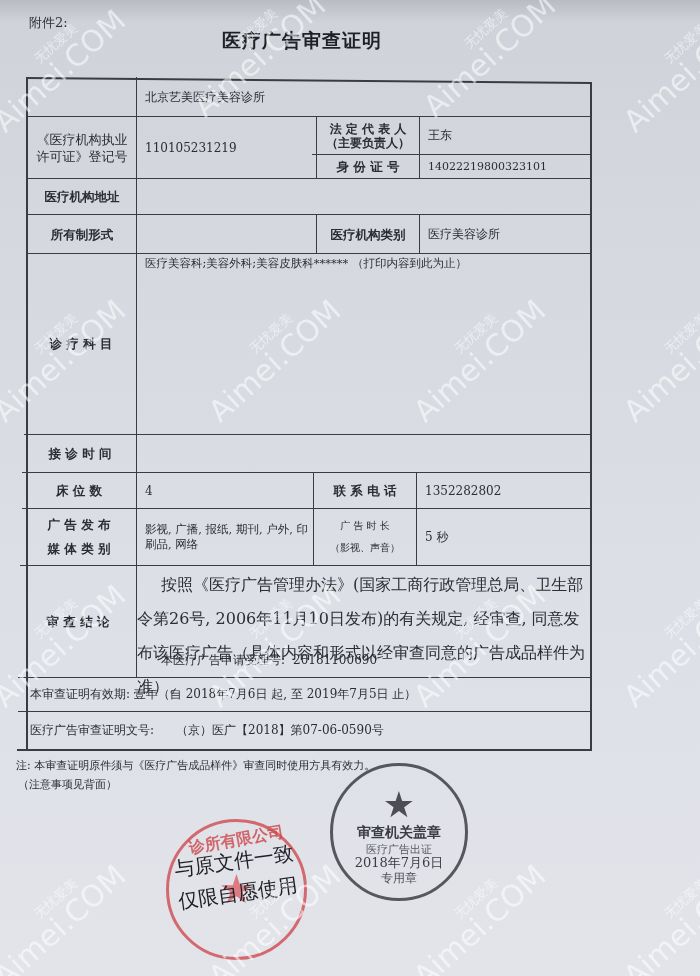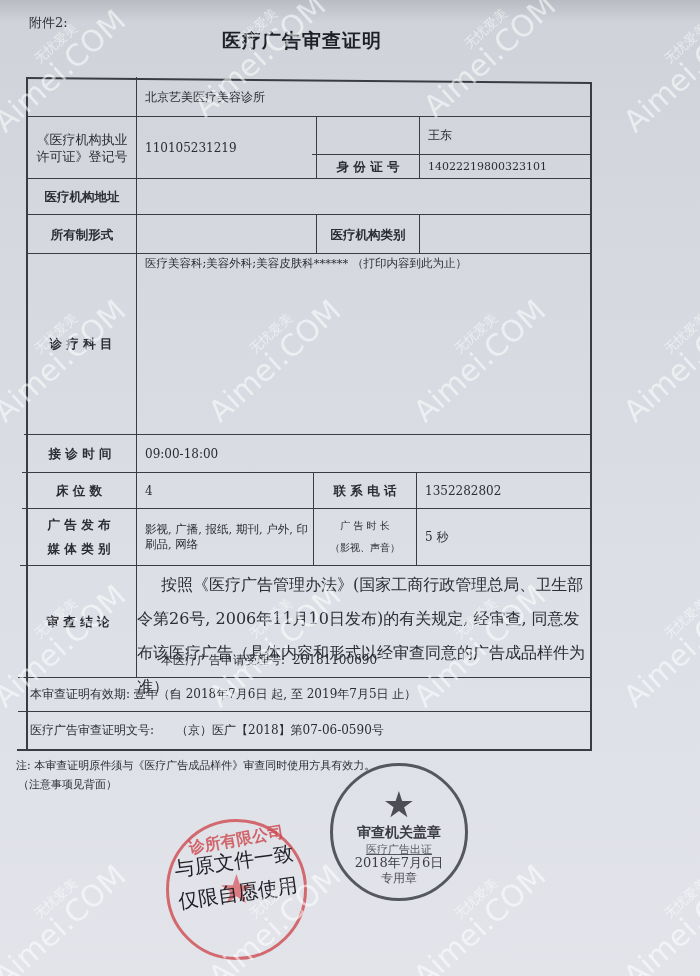--- a/index.html
+++ b/index.html
@@ -81,34 +81,36 @@
     <div class="line" style="left:419px;top:214px;width:1.2px;height:39px;"></div>
     <div class="line" style="left:313px;top:472px;width:1.2px;height:93px;"></div>
     <div class="line" style="left:416px;top:472px;width:1.2px;height:93px;"></div>
   </div>
 
   <div class="cell val" style="left:137px;top:78px;width:440px;height:38px;">北京艺美医疗美容诊所</div>
 
   <div class="cell lbl" style="left:28px;top:117px;width:108px;height:61px;white-space:pre-line;font-weight:normal;font-size:13px;">《医疗机构执业
 许可证》登记号</div>
   <div class="cell val" style="left:137px;top:117px;width:178px;height:61px;">110105231219</div>
+  <div class="cell lbl" style="left:317px;top:117px;width:102px;height:37px;white-space:pre-line;font-size:12px;line-height:14px;">法 定 代 表 人
+（主要负责人）</div>
   <div class="cell val" style="left:420px;top:117px;width:170px;height:37px;">王东</div>
   <div class="cell lbl" style="left:317px;top:155px;width:102px;height:23px;">身 份 证 号</div>
   <div class="cell val" style="left:420px;top:155px;width:170px;height:23px;font-size:11px;">140222198003​23101</div>
 
   <div class="cell lbl" style="left:28px;top:179px;width:108px;height:35px;">医疗机构地址</div>
 
   <div class="cell lbl" style="left:28px;top:215px;width:108px;height:38px;">所有制形式</div>
   <div class="cell lbl" style="left:317px;top:215px;width:102px;height:38px;">医疗机构类别</div>
+  <div class="cell val" style="left:420px;top:215px;width:170px;height:38px;">医疗美容诊所</div>
 
   <div class="cell lbl" style="left:26px;top:253px;width:110px;height:180px;">诊 疗 科 目</div>
   <div class="cell val" style="left:137px;top:256px;width:440px;height:18px;align-items:flex-start;font-size:11.5px;">医疗美容科;美容外科;美容皮肤科****** （打印内容到此为止）</div>
 
   <div class="cell lbl" style="left:24px;top:435px;width:112px;height:37px;">接 诊 时 间</div>
-  <div class="cell val" style="left:137px;top:435px;width:440px;height:37px;">09:00-18:00</div>
 
   <div class="cell lbl" style="left:22px;top:473px;width:114px;height:35px;">床 位 数</div>
   <div class="cell val" style="left:137px;top:473px;width:176px;height:35px;">4</div>
   <div class="cell lbl" style="left:314px;top:473px;width:102px;height:35px;">联 系 电 话</div>
   <div class="cell val" style="left:417px;top:473px;width:170px;height:35px;">1352282802</div>
 
   <div class="cell lbl" style="left:22px;top:509px;width:114px;height:56px;white-space:pre-line;line-height:24px;">广 告 发 布
 媒 体 类 别</div>
   <div class="cell val" style="left:137px;top:509px;width:170px;height:56px;font-size:11.5px;line-height:15px;">影视, 广播, 报纸, 期刊, 户外, 印刷品, 网络</div>
   <div class="cell lbl" style="left:314px;top:509px;width:102px;height:56px;white-space:pre-line;font-weight:normal;line-height:22px;font-size:10px;">广 告 时 长
@@ -128,21 +130,21 @@
     <span>医疗广告审查证明文号:</span>
     <span style="margin-left:22px;">（京）医广【2018】第07-06-0590号</span>
   </div>
 
   <div class="note" style="left:16px;top:758px;">注: 本审查证明原件须与《医疗广告成品样件》审查同时使用方具有效力。</div>
   <div class="note" style="left:18px;top:777px;">（注意事项见背面）</div>
 
   <div class="stamp-black">
     <div class="stamp-text" style="top:18px;font-size:36px;color:rgba(50,52,58,0.85);">★</div>
     <div class="stamp-text" style="top:58px;font-size:14px;font-weight:bold;color:rgba(40,42,48,0.9);">审查机关盖章</div>
-    <div class="stamp-text" style="top:76px;font-size:11px;color:rgba(50,52,58,0.8);text-decoration:underline;">医疗广告出证</div>
+    <div class="stamp-text" style="top:76px;font-size:11px;color:rgba(50,52,58,0.8);">医疗广告出证</div>
     <div class="stamp-text" style="top:88px;font-size:13px;color:rgba(40,42,48,0.9);">2018年7月6日</div>
     <div class="stamp-text" style="top:104px;font-size:12px;color:rgba(50,52,58,0.85);">专用章</div>
   </div>
 
   <div class="stamp-red">
     <div class="stamp-text" style="top:8px;font-size:16px;font-weight:bold;color:rgba(205,70,75,0.8);transform:rotate(-10deg);">诊所有限公司</div>
     <div class="stamp-text" style="top:44px;font-size:40px;color:rgba(215,80,85,0.7);">★</div>
   </div>
   <div class="handwrite" style="left:174px;top:848px;">与原文件一致</div>
   <div class="handwrite" style="left:178px;top:880px;">仅限自愿使用</div>

